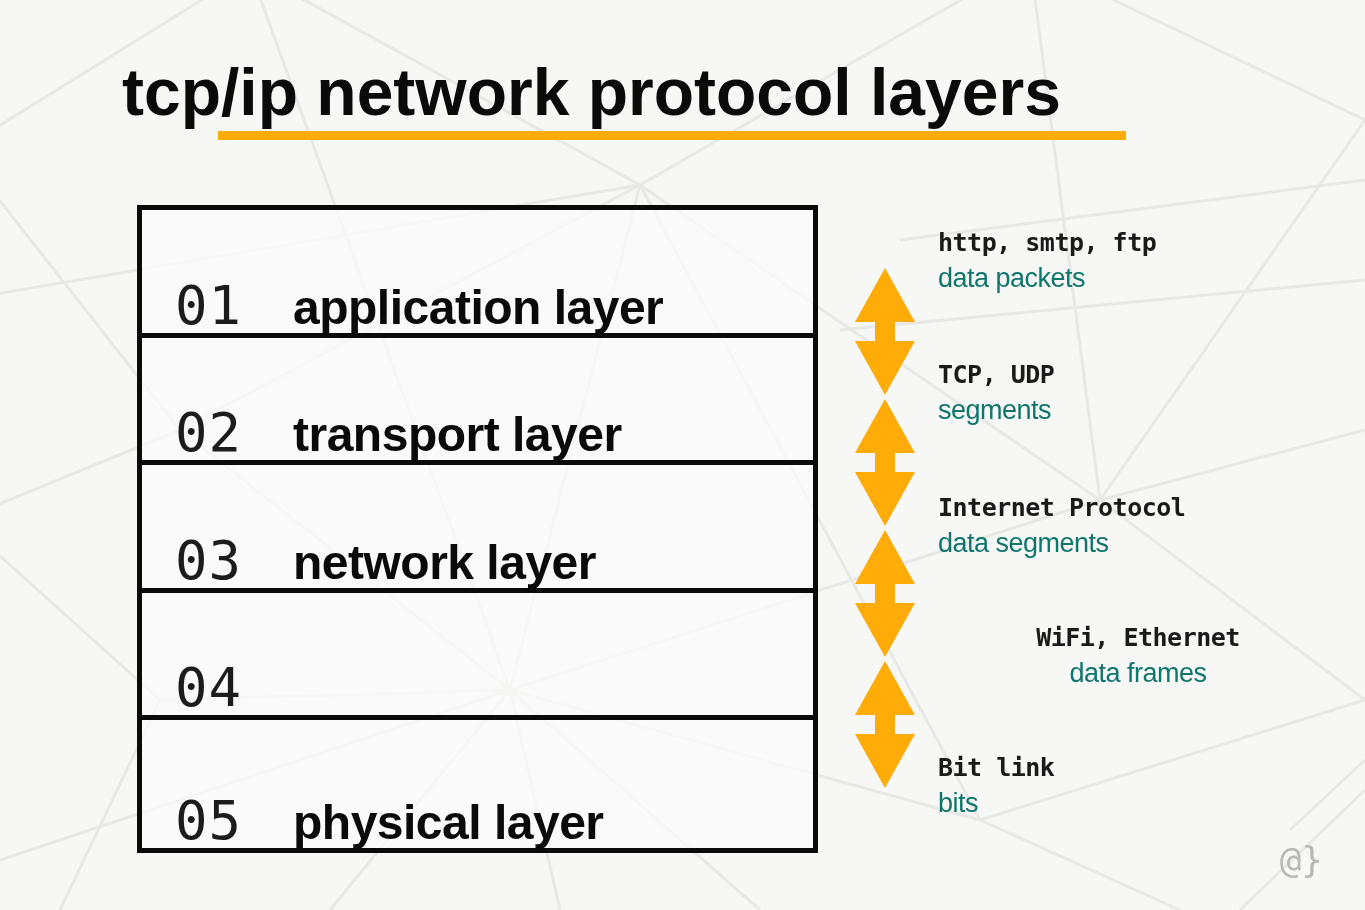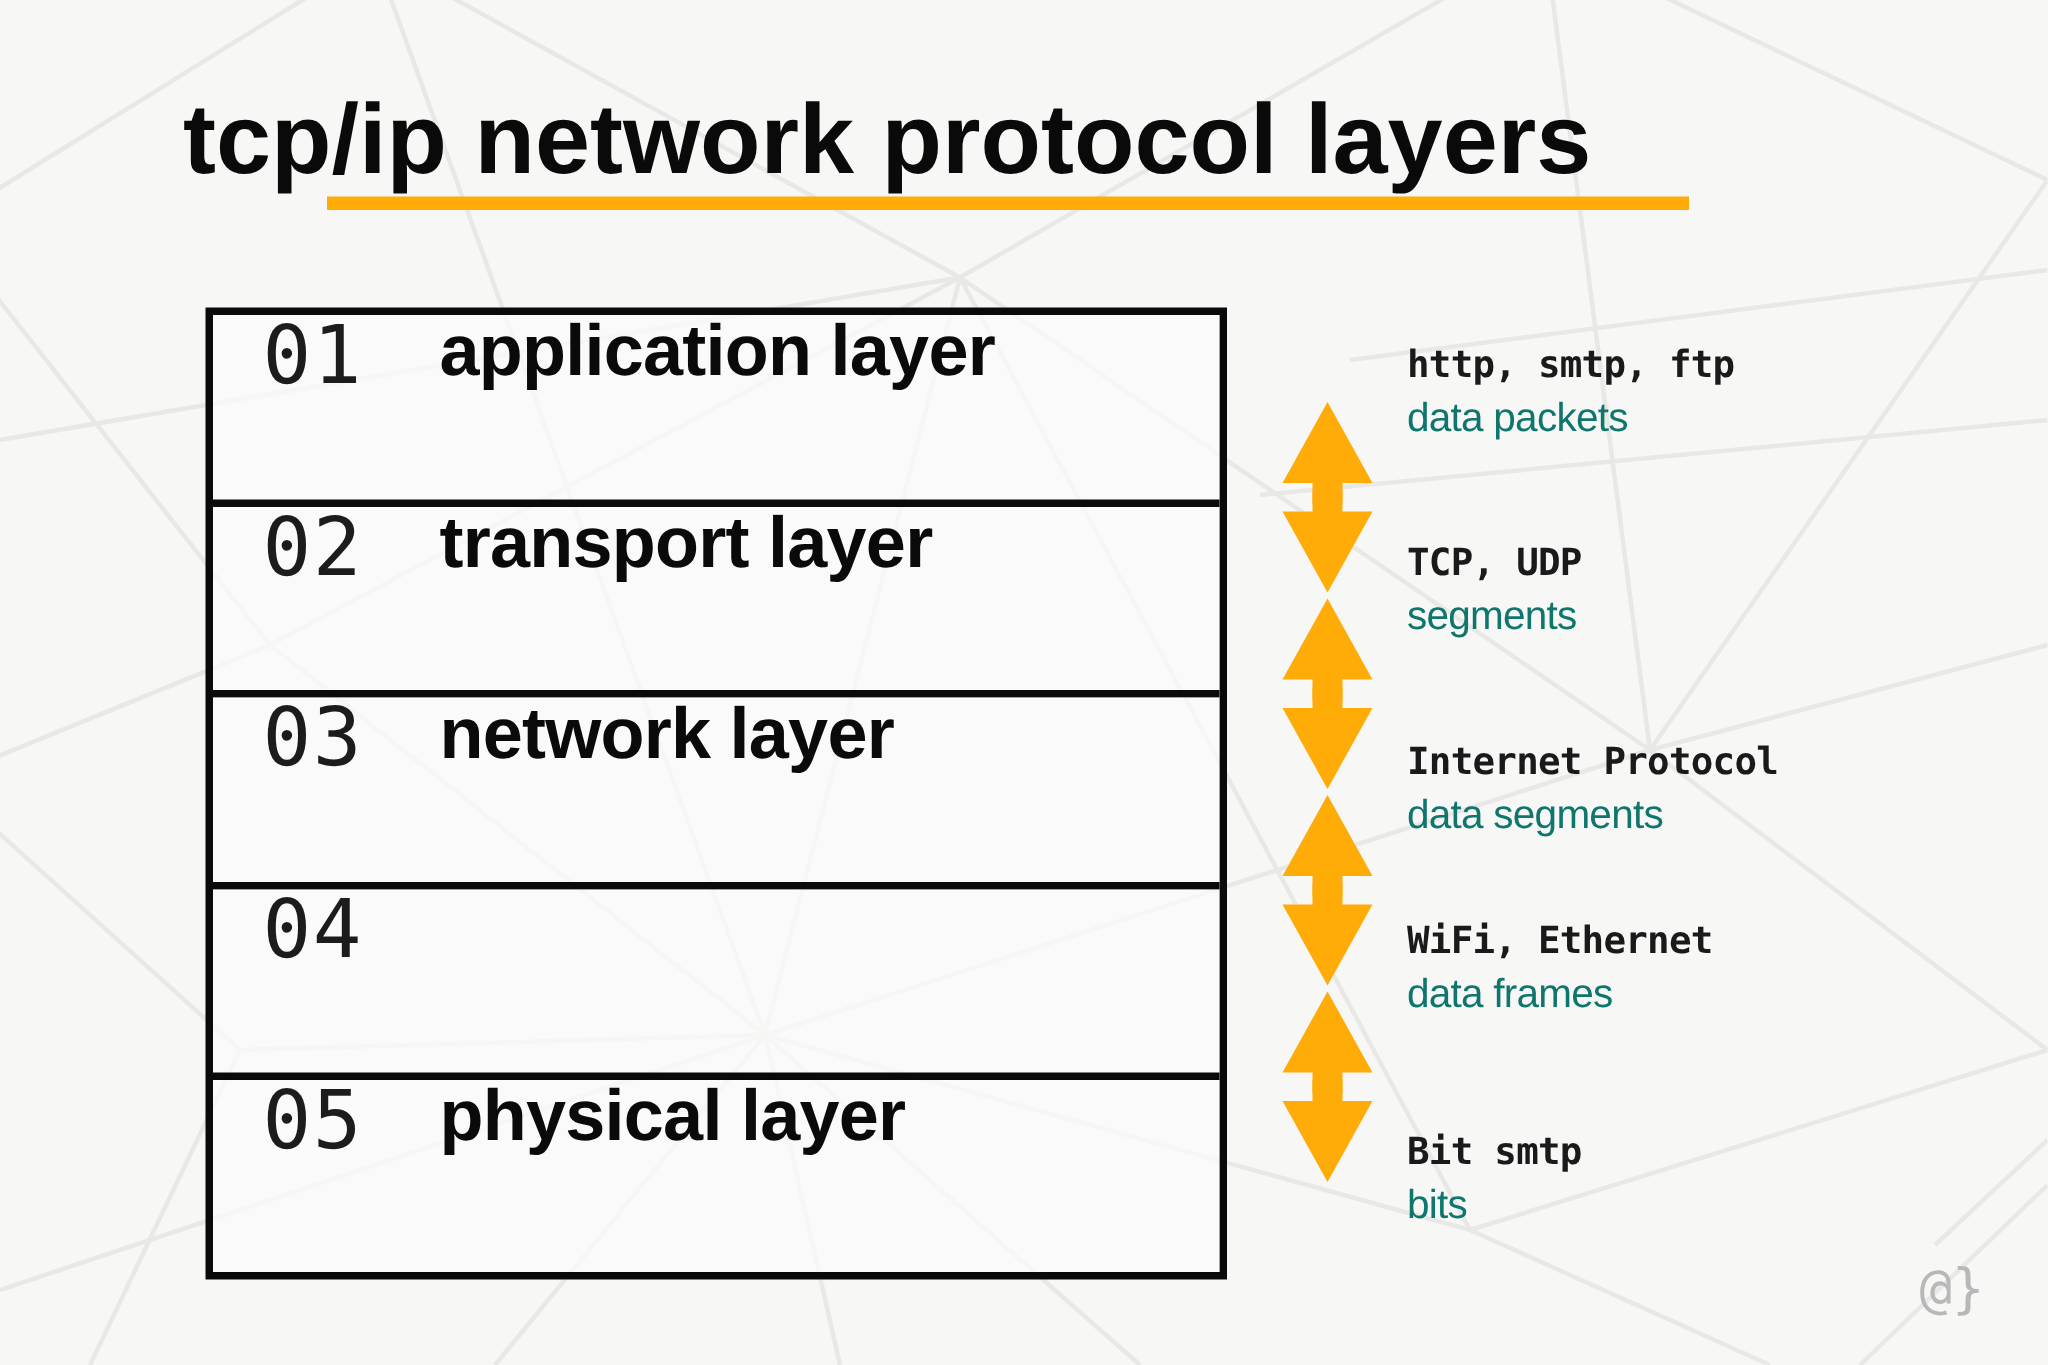--- a/index.html
+++ b/index.html
@@ -47,21 +47,21 @@
     position:absolute;
     left:137px; top:205px;
     width:681px; height:648px;
     border:5px solid #0a0a0a;
     background:rgba(255,255,255,0.30);
     z-index:2;
   }
   .layer-row {
     height:127.6px;
     display:flex;
-    align-items:flex-start;
+    align-items:flex-end;
     border-bottom:5px solid #0a0a0a;
     padding-left:33px;
     background:rgba(252,252,251,0.55);
   }
   .layer-row:last-child { border-bottom:none; }
 
   .layer-num {
     font-family:"DejaVu Sans Mono", monospace;
     font-weight:normal;
     font-size:54px;
@@ -234,25 +234,25 @@
   <div class="annotation" style="top:132px;">
     <div class="ann-primary">TCP, UDP</div>
     <div class="ann-secondary">segments</div>
   </div>
 
   <div class="annotation" style="top:265px;">
     <div class="ann-primary">Internet Protocol</div>
     <div class="ann-secondary">data segments</div>
   </div>
 
-  <div class="annotation" style="top:384px;">
+  <div class="annotation" style="top:395px;text-align:center;">
     <div class="ann-primary">WiFi, Ethernet</div>
     <div class="ann-secondary">data frames</div>
   </div>
 
   <div class="annotation" style="top:525px;">
-    <div class="ann-primary">Bit smtp</div>
+    <div class="ann-primary">Bit link</div>
     <div class="ann-secondary">bits</div>
   </div>
 
 </div>
 
 <div id="brand-logo">@}</div>
 
 </body></html>

